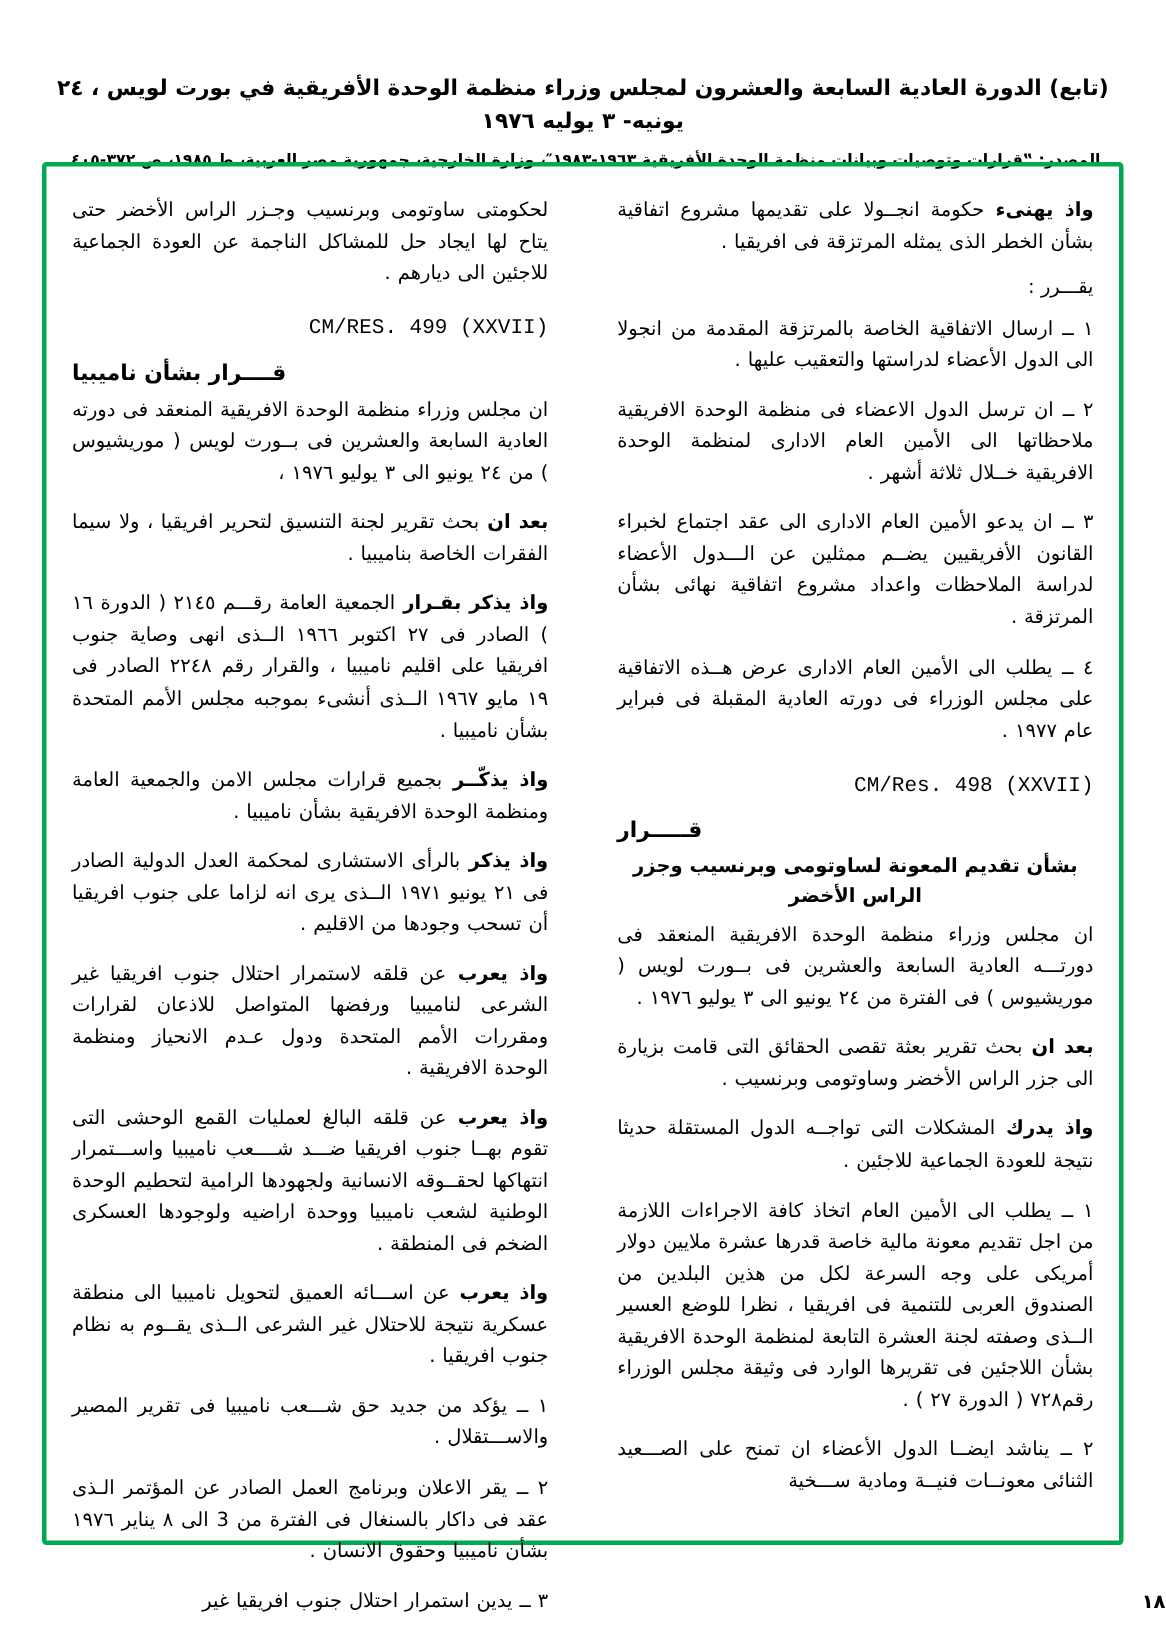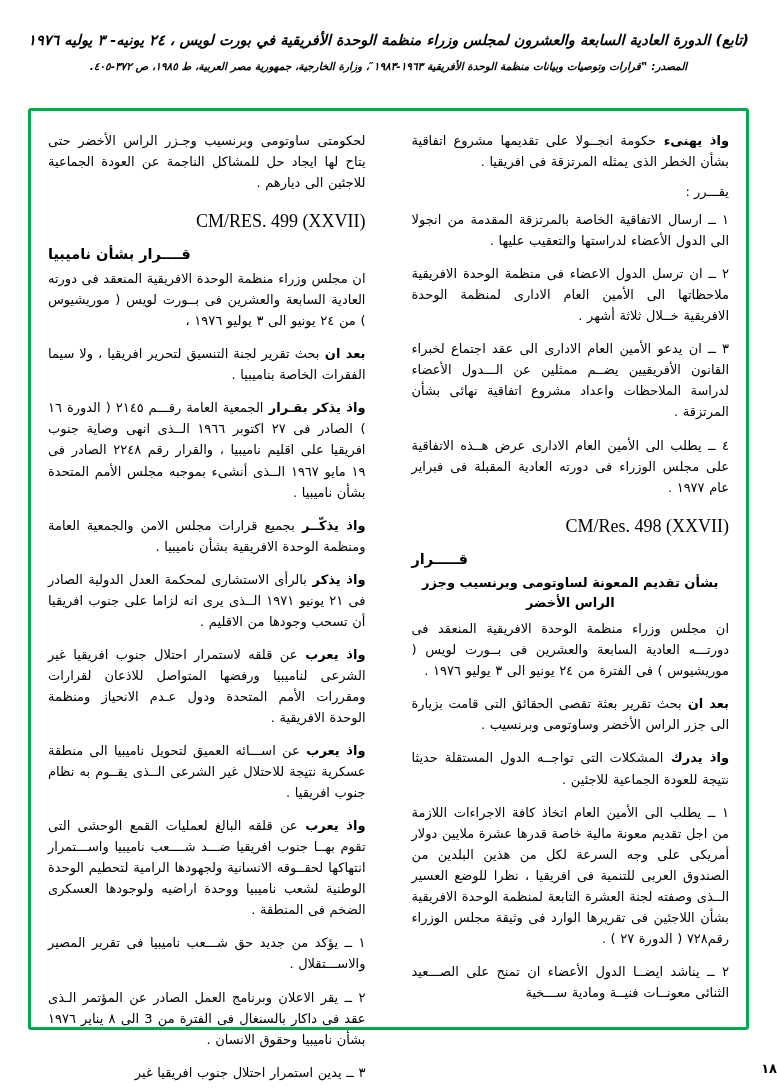--- a/index.html
+++ b/index.html
@@ -17,22 +17,21 @@
   }
   .page {
     width: 777px;
     height: 1092px;
     position: relative;
     box-sizing: border-box;
     padding: 0;
   }
   .header {
     text-align: center;
-    padding: 30px 26px 0 26px;
-    font-style: italic;
+    padding: 49px 26px 0 26px;
   }
   .header-line1 {
     font-size: 14.5px;
     font-weight: bold;
     line-height: 1.5;
     letter-spacing: 0px;
   }
   .header-line2 {
     font-size: 10.5px;
     font-weight: bold;
@@ -71,22 +70,22 @@
     line-height: 1.62;
     text-align: justify;
     text-align-last: right;
     word-spacing: 0.5px;
   }
   .bold {
     font-weight: bold;
   }
   .res-code {
     margin: 18px 0 14px 0;
-    font-size: 18px;
-    font-family: Liberation Serif, serif;
+    font-size: 14px;
+    font-family: Liberation Mono, monospace;
     text-align: right;
     direction: ltr;
     unicode-bidi: embed;
   }
   .res-code-ltr {
     display: inline-block;
     direction: ltr;
     text-align: left;
   }
   .title-big {
@@ -151,22 +150,22 @@
     <div class="col" id="col-left">
         <p class="para">لحكومتى ساوتومى وبرنسيب وجـزر الراس الأخضر حتى يتاح لها ايجاد حل للمشاكل الناجمة عن العودة الجماعية للاجئين الى ديارهم .</p>
         <div class="res-code"><span class="res-code-ltr">CM/RES. 499 (XXVII)</span></div>
         <div class="title-big">قــــرار بشأن ناميبيا</div>
         <p class="para">ان مجلس وزراء منظمة الوحدة الافريقية المنعقد فى دورته العادية السابعة والعشرين فى بــورت لويس ( موريشيوس ) من ٢٤ يونيو الى ٣ يوليو ١٩٧٦ ،</p>
         <p class="para"><span class="bold">بعد ان </span>بحث تقرير لجنة التنسيق لتحرير افريقيا ، ولا سيما الفقرات الخاصة بناميبيا .</p>
         <p class="para"><span class="bold">واذ يذكر بقـرار </span>الجمعية العامة رقـــم ٢١٤٥ ( الدورة ١٦ ) الصادر فى ٢٧ اكتوبر ١٩٦٦ الــذى انهى وصاية جنوب افريقيا على اقليم ناميبيا ، والقرار رقم ٢٢٤٨ الصادر فى ١٩ مايو ١٩٦٧ الــذى أنشىء بموجبه مجلس الأمم المتحدة بشأن ناميبيا .</p>
         <p class="para"><span class="bold">واذ يذكّــر </span>بجميع قرارات مجلس الامن والجمعية العامة ومنظمة الوحدة الافريقية بشأن ناميبيا .</p>
         <p class="para"><span class="bold">واذ يذكر </span>بالرأى الاستشارى لمحكمة العدل الدولية الصادر فى ٢١ يونيو ١٩٧١ الــذى يرى انه لزاما على جنوب افريقيا أن تسحب وجودها من الاقليم .</p>
         <p class="para"><span class="bold">واذ يعرب </span>عن قلقه لاستمرار احتلال جنوب افريقيا غير الشرعى لناميبيا ورفضها المتواصل للاذعان لقرارات ومقررات الأمم المتحدة ودول عـدم الانحياز ومنظمة الوحدة الافريقية .</p>
+        <p class="para"><span class="bold">واذ يعرب </span>عن قلقه البالغ لعمليات القمع الوحشى التى تقوم بهــا جنوب افريقيا ضـــد شــــعب ناميبيا واســـتمرار انتهاكها لحقــوقه الانسانية ولجهودها الرامية لتحطيم الوحدة الوطنية لشعب ناميبيا ووحدة اراضيه ولوجودها العسكرى الضخم فى المنطقة .</p>
         <p class="para"><span class="bold">واذ يعرب </span>عن اســـائه العميق لتحويل ناميبيا الى منطقة عسكرية نتيجة للاحتلال غير الشرعى الــذى يقــوم به نظام جنوب افريقيا .</p>
-        <p class="para"><span class="bold">واذ يعرب </span>عن قلقه البالغ لعمليات القمع الوحشى التى تقوم بهــا جنوب افريقيا ضـــد شــــعب ناميبيا واســـتمرار انتهاكها لحقــوقه الانسانية ولجهودها الرامية لتحطيم الوحدة الوطنية لشعب ناميبيا ووحدة اراضيه ولوجودها العسكرى الضخم فى المنطقة .</p>
         <p class="para">١ ــ يؤكد من جديد حق شـــعب ناميبيا فى تقرير المصير والاســـتقلال .</p>
         <p class="para">٢ ــ يقر الاعلان وبرنامج العمل الصادر عن المؤتمر الـذى عقد فى داكار بالسنغال فى الفترة من 3 الى ٨ يناير ١٩٧٦ بشأن ناميبيا وحقوق الانسان .</p>
         <p class="para">٣ ــ يدين استمرار احتلال جنوب افريقيا غير</p>
       </div>
 
   </div>
 
   <div class="footer">١٨</div>
 </div>
 

